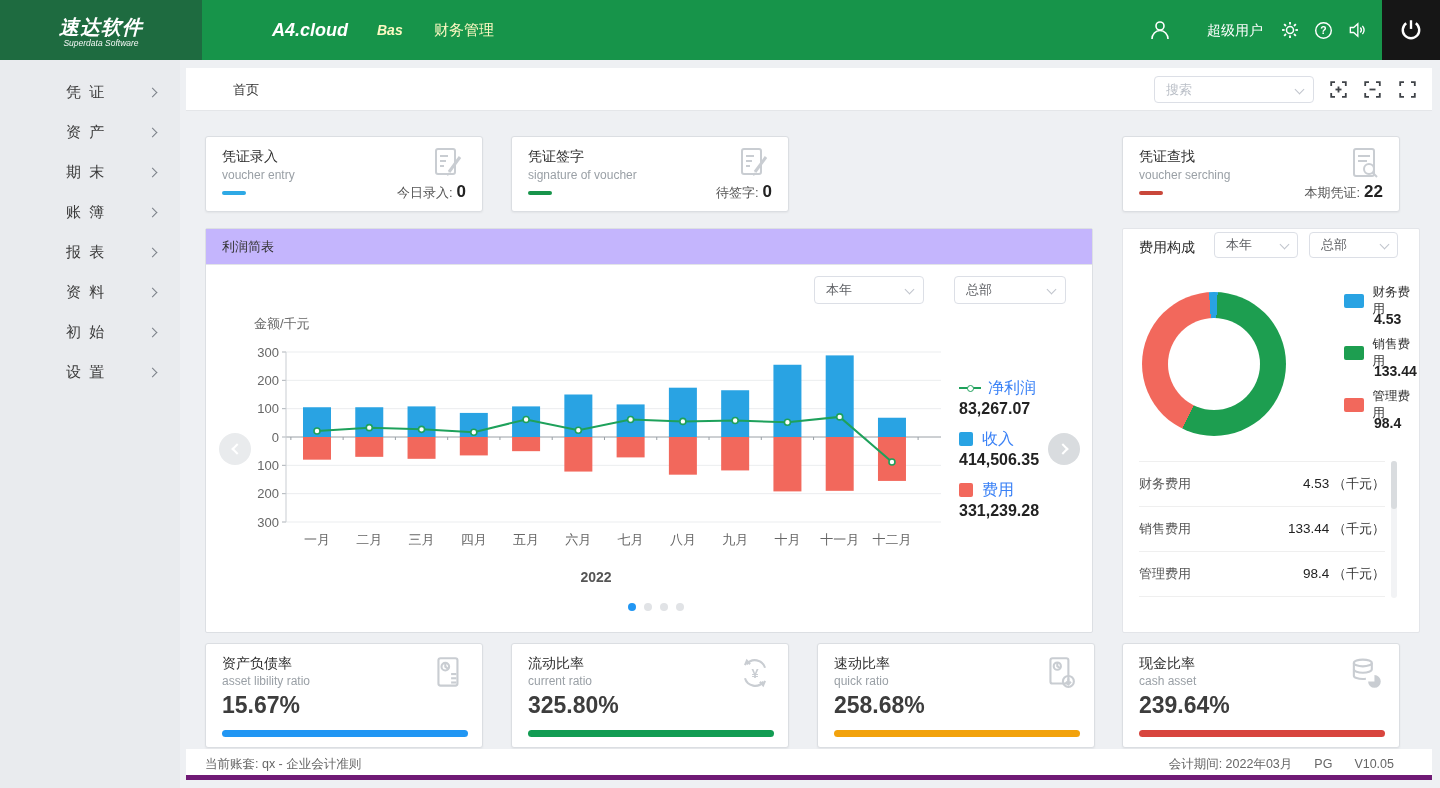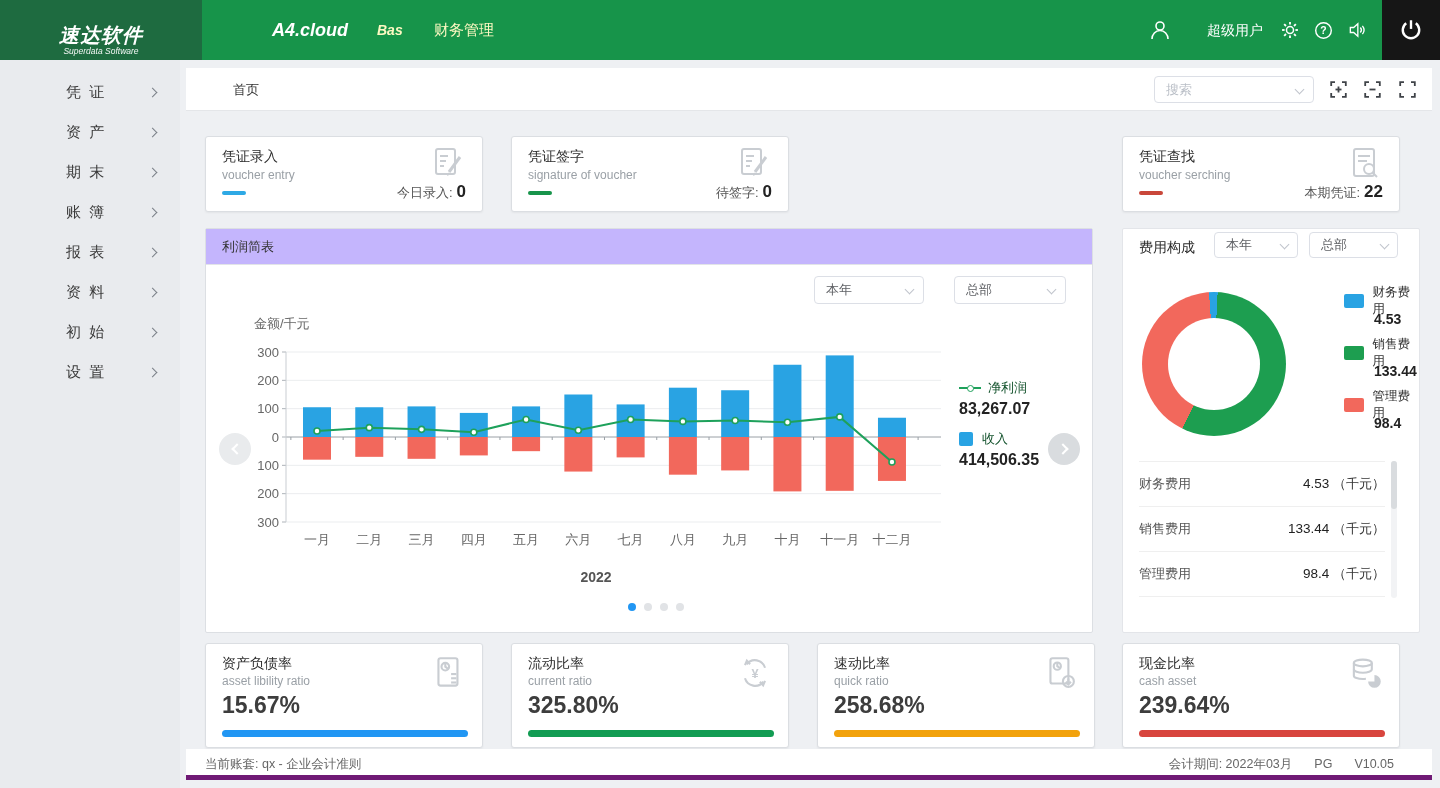--- a/index.html
+++ b/index.html
@@ -1,20 +1,20 @@
 <!DOCTYPE html>
 <html><head>
 <meta charset="utf-8">
 <style>
 *{margin:0;padding:0;box-sizing:border-box}
 html,body{width:1440px;height:788px;overflow:hidden}
 .app{position:relative;width:1440px;height:788px;background:#eef0f3;font-family:"Liberation Sans",sans-serif;color:#333}
 
 .topbar{position:absolute;left:0;top:0;width:1440px;height:60px;background:#17944a}
-.logo-block{position:absolute;left:0;top:0;width:202px;height:60px;background:#1e6b40;color:#fff;text-align:center;padding-top:24px;cursor:pointer}
+.logo-block{position:absolute;left:0;top:0;width:202px;height:60px;background:#1e6b40;color:#fff;text-align:center;padding-top:16px;cursor:pointer}
 .logo-cn{font-size:20px;font-weight:bold;font-style:italic;letter-spacing:1px;line-height:22px}
 .logo-en{font-size:8.5px;font-style:italic;opacity:.95}
 .product{position:absolute;left:272px;top:0;height:60px;line-height:60px;color:#fff;font-size:18px;font-weight:bold;font-style:italic}
 .hnav{position:absolute;top:0;height:60px;line-height:60px;color:#fef9c3;cursor:pointer}
 .hnav.bas{left:377px;font-size:14px;font-weight:bold;font-style:italic}
 .hnav.fin{left:434px;font-size:15px;font-weight:normal}
 .hic{position:absolute;top:0;height:60px;display:flex;align-items:center;cursor:pointer}
 .username{position:absolute;left:1207px;top:0;height:60px;line-height:60px;color:#fff;font-size:14px;cursor:pointer}
 .power-block{position:absolute;left:1382px;top:0;width:58px;height:60px;background:#161616;display:flex;align-items:center;justify-content:center;cursor:pointer}
 
@@ -46,21 +46,21 @@
 .axis-title{position:absolute;left:48px;top:86px;font-size:13px;color:#666}
 .plot{position:absolute;left:35px;top:110px}
 .tick{font-size:13px;fill:#666;font-family:"Liberation Sans",sans-serif}
 .cat{font-size:13px;fill:#666;font-family:"Liberation Sans",sans-serif}
 .pp-legend{position:absolute;left:753px;top:150px;width:130px}
 .lg-entry{margin-bottom:12px}
 .lg-row{display:flex;align-items:center;height:18px}
 .lg-sq{width:14px;height:14px;border-radius:2px;margin-right:9px}
 .lg-line{position:relative;width:22px;height:2px;margin-right:7px}
 .lg-line i{position:absolute;left:8px;top:-2.5px;width:7px;height:7px;border-radius:50%;background:#fff;border:1.6px solid #1ea15b}
-.lg-label{font-size:13px;color:#14532d}
+.lg-label{font-size:16px;color:#3b82f6}
 .lg-value{font-size:16px;font-weight:bold;color:#222;margin-top:3px}
 .nav-circle{position:absolute;width:32px;height:32px;border-radius:50%;display:flex;align-items:center;justify-content:center;cursor:pointer}
 .nav-circle span{width:8px;height:8px;border-top:2px solid #fff;border-right:2px solid #fff;display:block}
 .nav-left{left:13px;top:204px;background:#e9ebed}
 .nav-left span{transform:rotate(-135deg);margin-left:3px}
 .nav-right{left:842px;top:204px;background:#d9dcdf}
 .nav-right span{transform:rotate(45deg);margin-right:3px}
 .year{position:absolute;left:35px;top:340px;width:710px;text-align:center;font-size:14px;font-weight:bold;color:#555}
 .dots{position:absolute;left:422px;top:374px;display:flex;gap:8px}
 .dot{width:8px;height:8px;border-radius:50%;background:#e1e3e6;cursor:pointer}
@@ -363,20 +363,27 @@
         </div>
         <div class="lg-value">83,267.07</div>
       </div>
       <div class="lg-entry">
         <div class="lg-row">
           <span class="lg-sq" style="background: rgb(41, 163, 227);"></span>
           <span class="lg-label">收入</span>
         </div>
         <div class="lg-value">414,506.35</div>
       </div>
+      <div class="lg-entry">
+        <div class="lg-row">
+          <span class="lg-sq" style="background: rgb(242, 104, 92);"></span>
+          <span class="lg-label">费用</span>
+        </div>
+        <div class="lg-value">331,239.28</div>
+      </div>
     </div>
 
     <div class="nav-circle nav-left">
         <span></span>
       </div>
     <div class="nav-circle nav-right">
         <span></span>
       </div>
     <div class="year">2022</div>
     <div class="dots">

